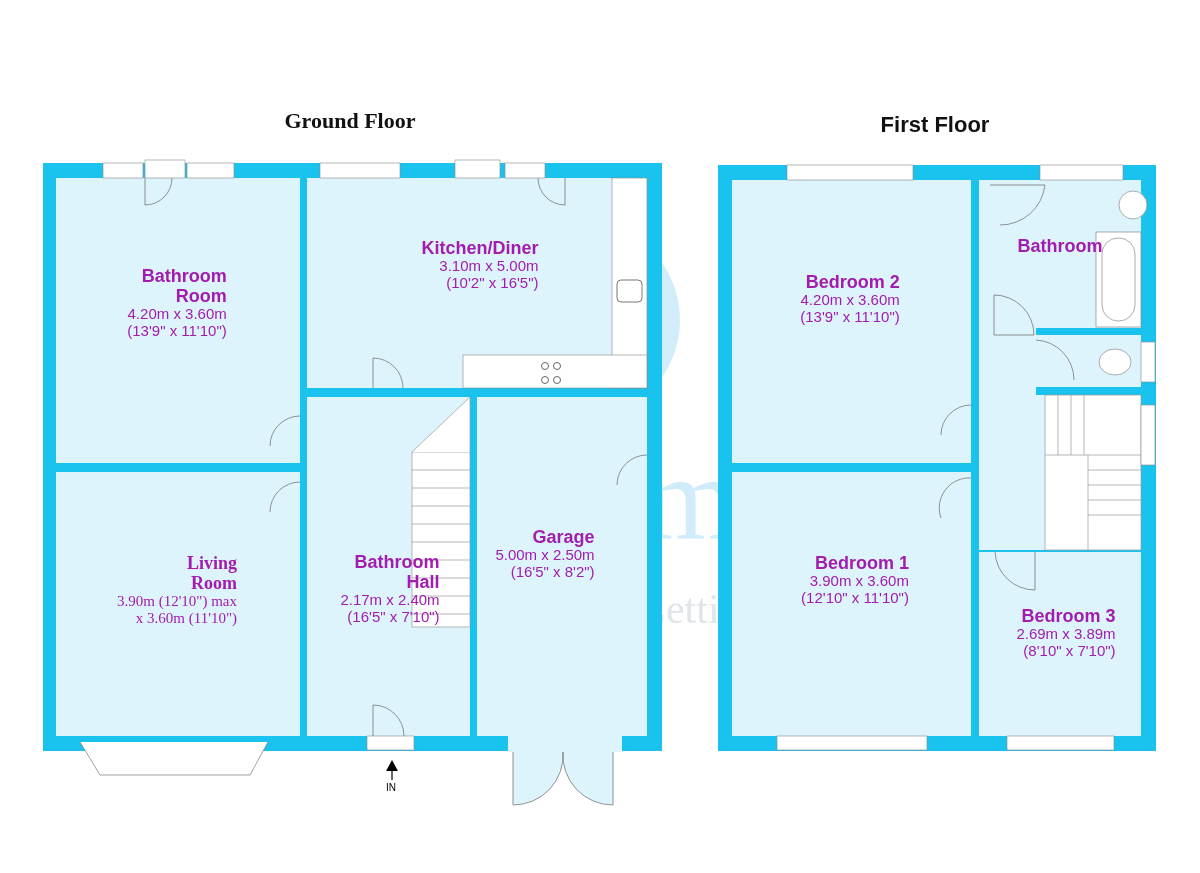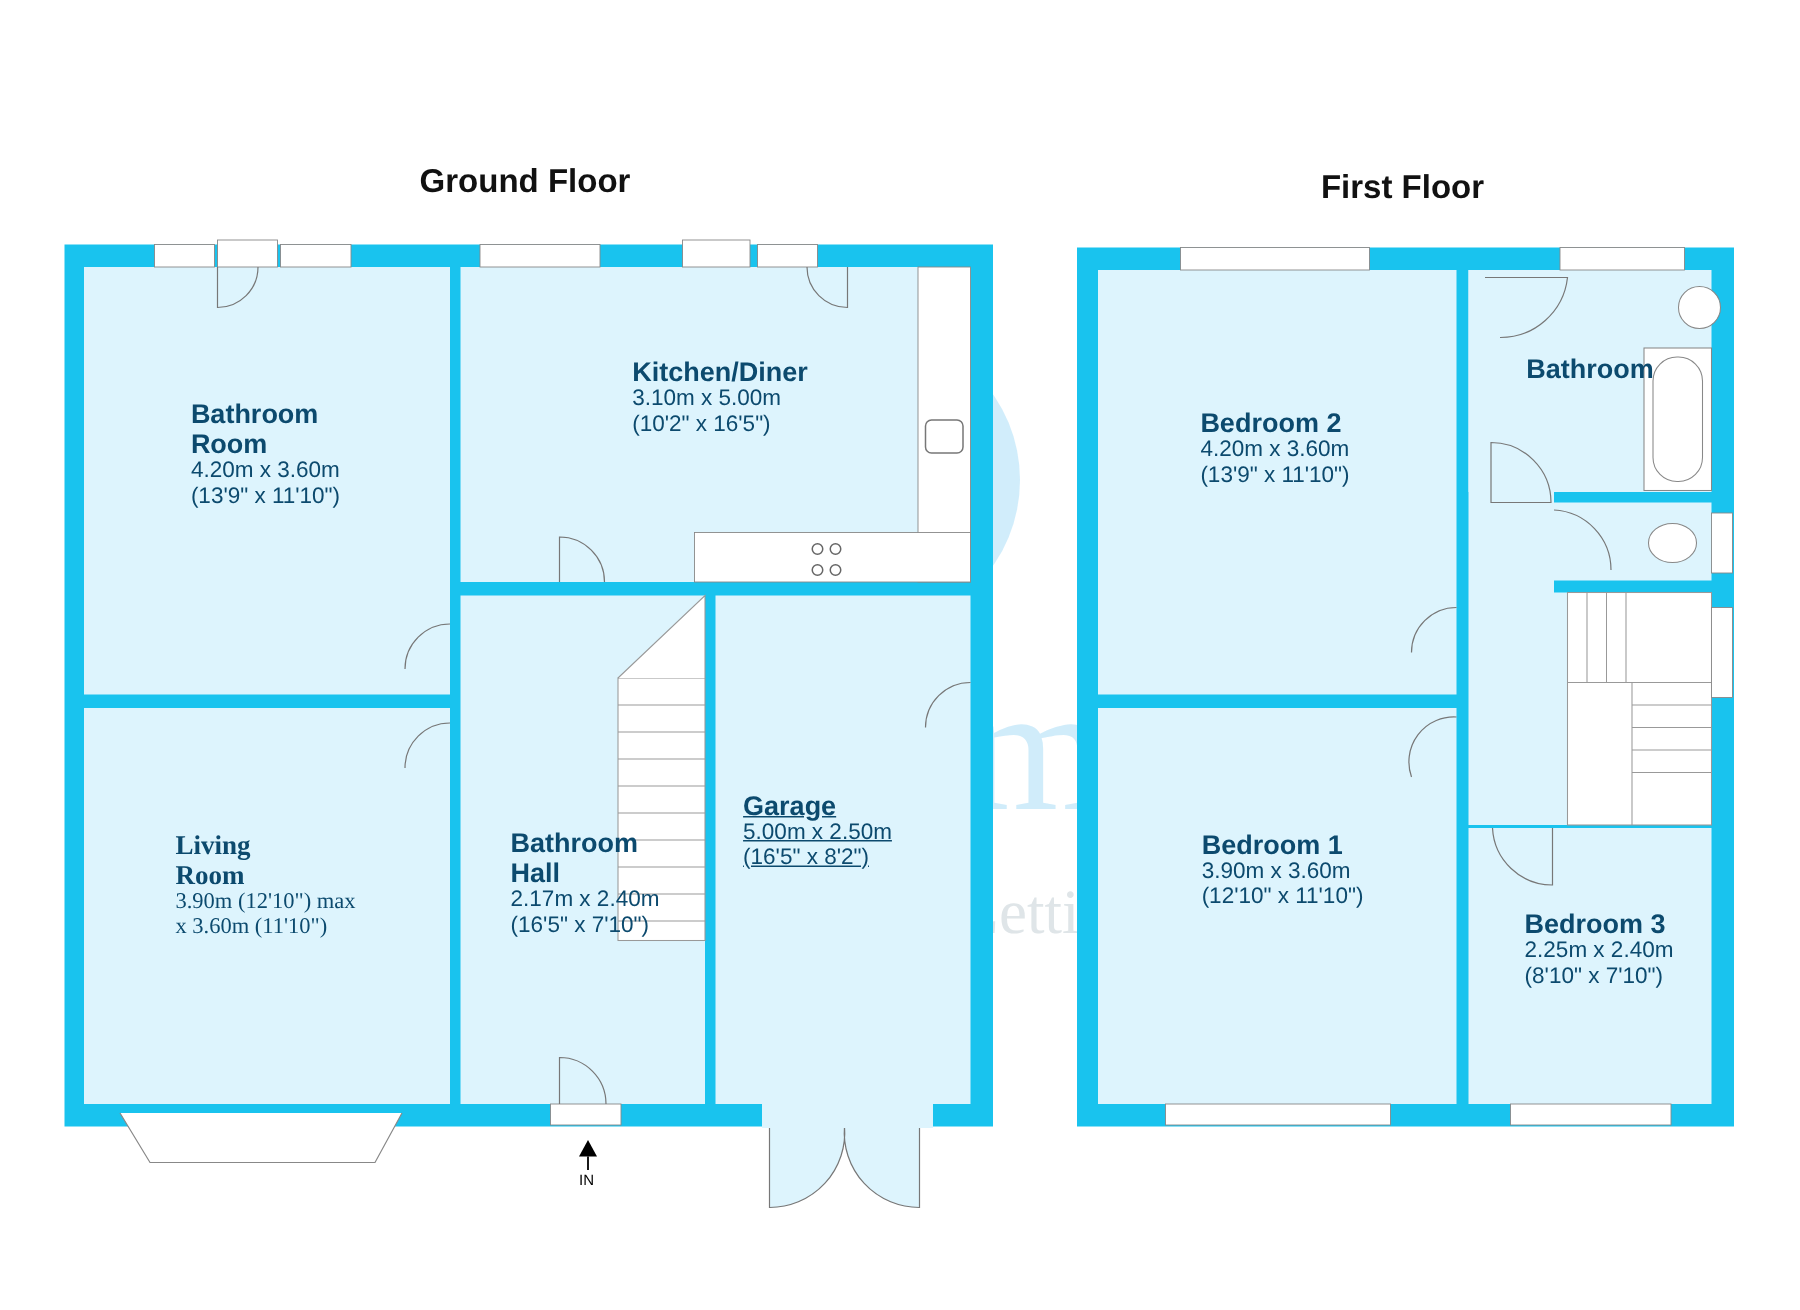--- a/index.html
+++ b/index.html
@@ -1,19 +1,19 @@
 <!DOCTYPE html>
 <html><head>
   <meta charset="utf-8">
   <style>
     html, body { margin: 0; padding: 0; background: #ffffff; }
     body { width: 1200px; height: 873px; position: relative; overflow: hidden; font-family: "Liberation Sans", sans-serif; }
     .floor-title { position: absolute; font-weight: bold; font-size: 22px; color: #111; text-align: center; }
     svg { position: absolute; left: 0; top: 0; }
-    .room-label { position: absolute; text-align: left; color: #0c4a6e; line-height: 1.12; transform: translateX(-50%); white-space: nowrap; }
+    .room-label { position: absolute; text-align: right; color: #a21caf; line-height: 1.12; transform: translateX(-50%); white-space: nowrap; }
     .room-name { font-weight: bold; font-size: 18px; }
     .room-dim { font-size: 15px; }
     .watermark { position: absolute; color: rgba(120,200,240,0.35); font-family: "Liberation Serif", serif; pointer-events: none; }
     .wm-main { left: 300px; top: 430px; font-size: 120px; letter-spacing: 4px; }
     .wm-sub { left: 470px; top: 585px; font-size: 42px; color: rgba(150,170,180,0.30); }
     .in-label { position: absolute; left: 386px; top: 782px; font-size: 10px; font-weight: normal; }
   </style>
 </head>
 <body>
 
@@ -119,21 +119,21 @@
 
     <path d="M994 295 A40 40 0 0 1 1034 335 L994 335 Z" fill="none" stroke="#777" stroke-width="0.8"></path>
     <path d="M1036 340 A40 40 0 0 1 1074 380" fill="none" stroke="#777" stroke-width="0.8"></path>
     <path d="M971 405 A30 30 0 0 0 941 435" fill="none" stroke="#777" stroke-width="0.8"></path>
     <path d="M971 478 A30 30 0 0 0 941 518" fill="none" stroke="#777" stroke-width="0.8"></path>
     <path d="M995 552 A40 40 0 0 0 1035 590 L1035 552" fill="none" stroke="#777" stroke-width="0.8"></path>
     <path d="M990 185 L1045 185 A45 45 0 0 1 1000 225" fill="none" stroke="#777" stroke-width="0.8"></path>
   </g>
 </svg>
 
-<div class="floor-title" style="left:250px;top:108px;width:200px;">Ground Floor</div>
+<div class="floor-title" style="left:250px;top:108px;width:200px;font-family:Liberation Serif, serif;">Ground Floor</div>
 <div class="floor-title" style="left:835px;top:112px;width:200px;">First Floor</div>
 
 <div class="room-label" style="left:177px;top:266px;">
   <div class="room-name">Bathroom</div>
   <div class="room-name">Room</div>
   <div class="room-dim">4.20m x 3.60m</div>
   <div class="room-dim">(13'9" x 11'10")</div>
 </div>
 <div class="room-label" style="left:480px;top:238px;">
   <div class="room-name">Kitchen/Diner</div>
@@ -145,21 +145,21 @@
   <div class="room-name">Room</div>
   <div class="room-dim">3.90m (12'10") max</div>
   <div class="room-dim">x 3.60m (11'10")</div>
 </div>
 <div class="room-label" style="left:390px;top:552px;">
   <div class="room-name">Bathroom</div>
   <div class="room-name">Hall</div>
   <div class="room-dim">2.17m x 2.40m</div>
   <div class="room-dim">(16'5" x 7'10")</div>
 </div>
-<div class="room-label" style="left:545px;top:527px;text-decoration:underline;">
+<div class="room-label" style="left:545px;top:527px;">
   <div class="room-name">Garage</div>
   <div class="room-dim">5.00m x 2.50m</div>
   <div class="room-dim">(16'5" x 8'2")</div>
 </div>
 <div class="in-label">IN</div>
 
 <div class="room-label" style="left:850px;top:272px;">
   <div class="room-name">Bedroom 2</div>
   <div class="room-dim">4.20m x 3.60m</div>
   <div class="room-dim">(13'9" x 11'10")</div>
@@ -167,15 +167,15 @@
 <div class="room-label" style="left:1060px;top:236px;">
   <div class="room-name">Bathroom</div>
 </div>
 <div class="room-label" style="left:855px;top:553px;">
   <div class="room-name">Bedroom 1</div>
   <div class="room-dim">3.90m x 3.60m</div>
   <div class="room-dim">(12'10" x 11'10")</div>
 </div>
 <div class="room-label" style="left:1066px;top:606px;">
   <div class="room-name">Bedroom 3</div>
-  <div class="room-dim">2.25m x 2.40m</div>
+  <div class="room-dim">2.69m x 3.89m</div>
   <div class="room-dim">(8'10" x 7'10")</div>
 </div>
 
 </body></html>

